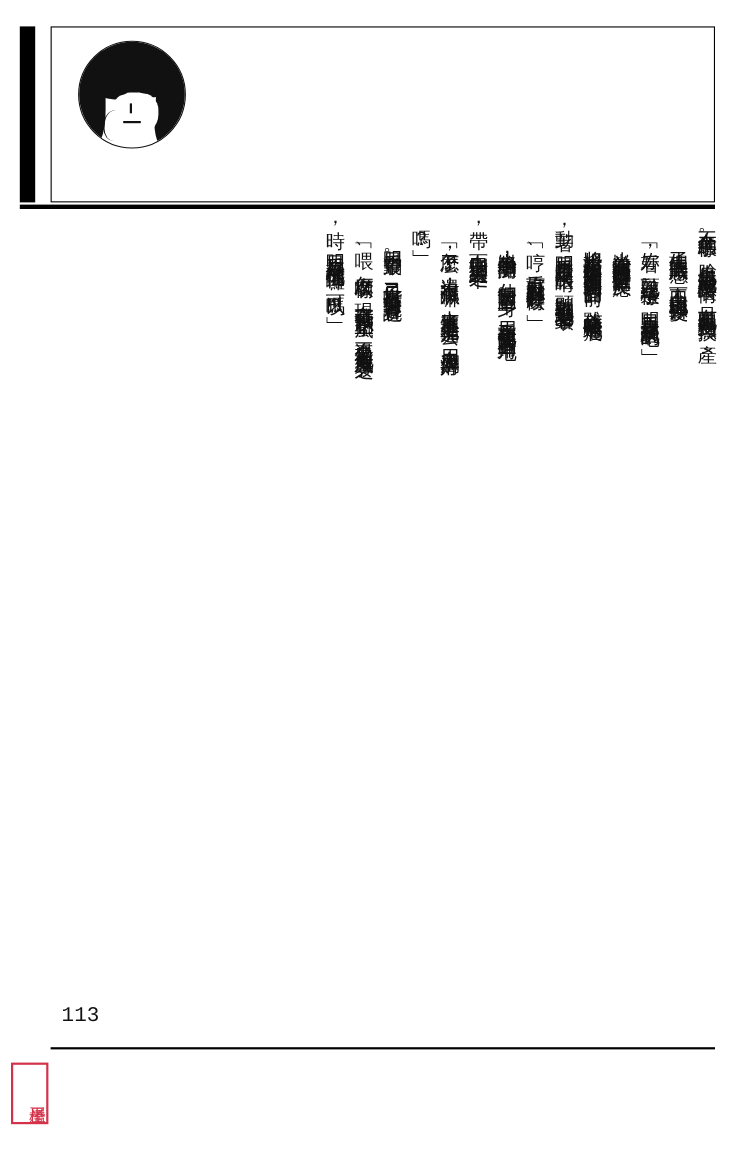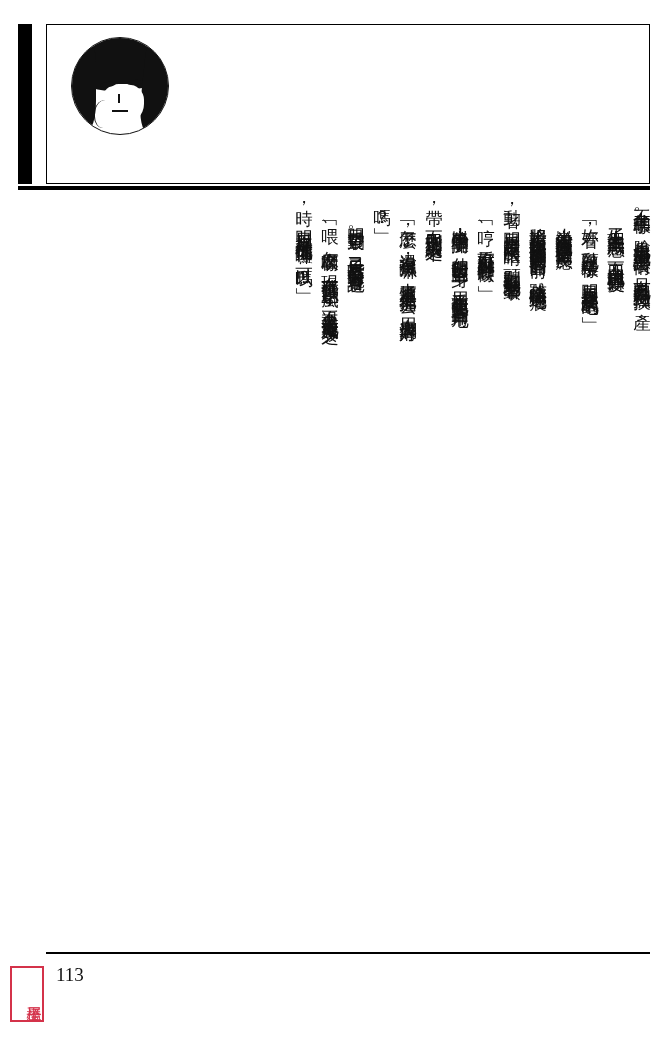--- a/index.html
+++ b/index.html
@@ -188,22 +188,22 @@
     position: absolute;
     left: 46px;
     top: 952px;
     width: 604px;
     height: 2px;
     background: #000000;
   }
   .page-number {
     position: absolute;
     left: 56px;
-    top: 964px;
-    font-family: Liberation Serif, serif;
+    top: 912px;
+    font-family: Liberation Mono, monospace;
     font-size: 19px;
     color: #111111;
   }
   .stamp {
     position: absolute;
     left: 10px;
     top: 966px;
     width: 34px;
     height: 56px;
     border: 2px solid #d4324a;

